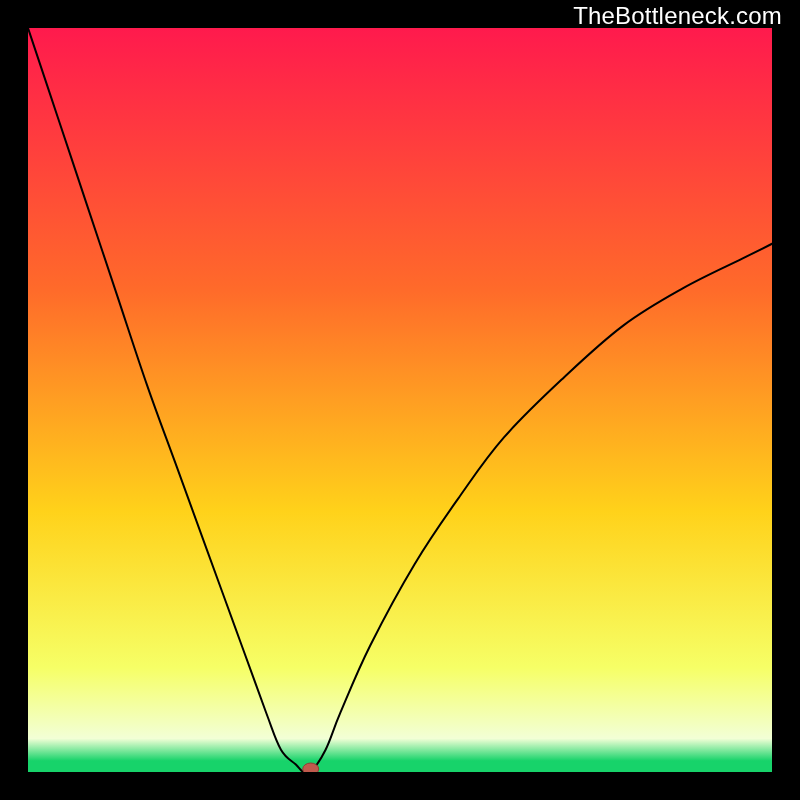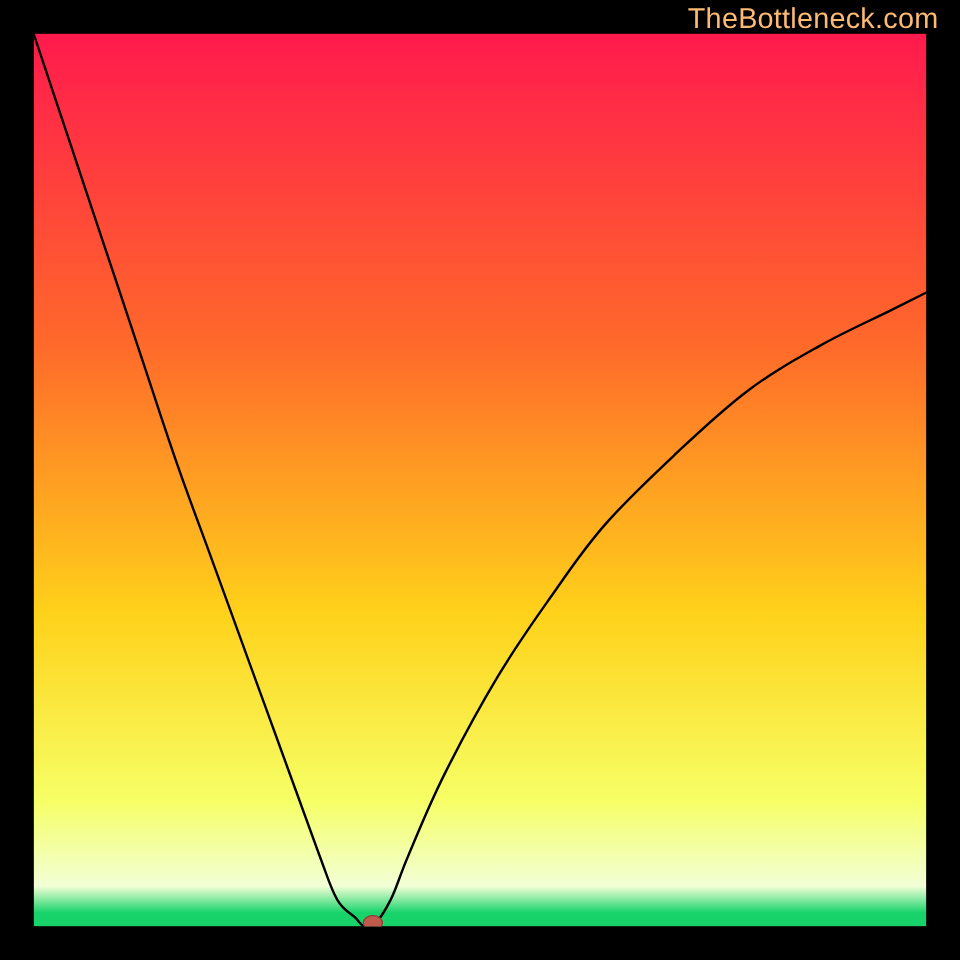--- a/index.html
+++ b/index.html
@@ -18,21 +18,21 @@
     height: 800px;
     background: #000;
   }
   .watermark {
     position: absolute;
     top: 2px;
     right: 18px;
     font-family: Arial, Helvetica, sans-serif;
     font-size: 24px;
     font-weight: 500;
-    color: #fdba74;
+    color: #ffffff;
     letter-spacing: 0.2px;
   }
   .plot {
     position: absolute;
     left: 28px;
     top: 28px;
     width: 744px;
     height: 744px;
   }
   svg { display: block; }

